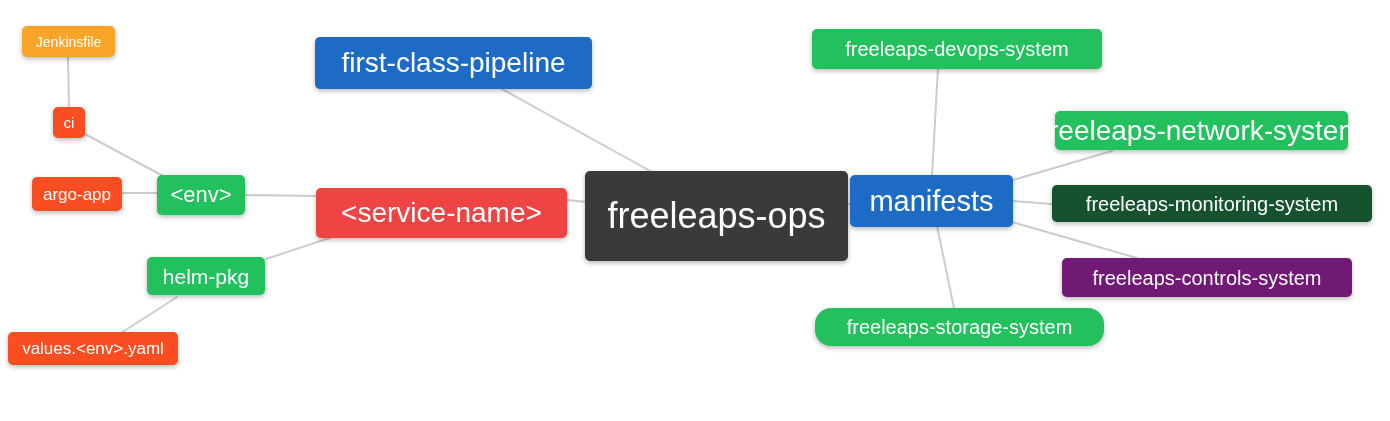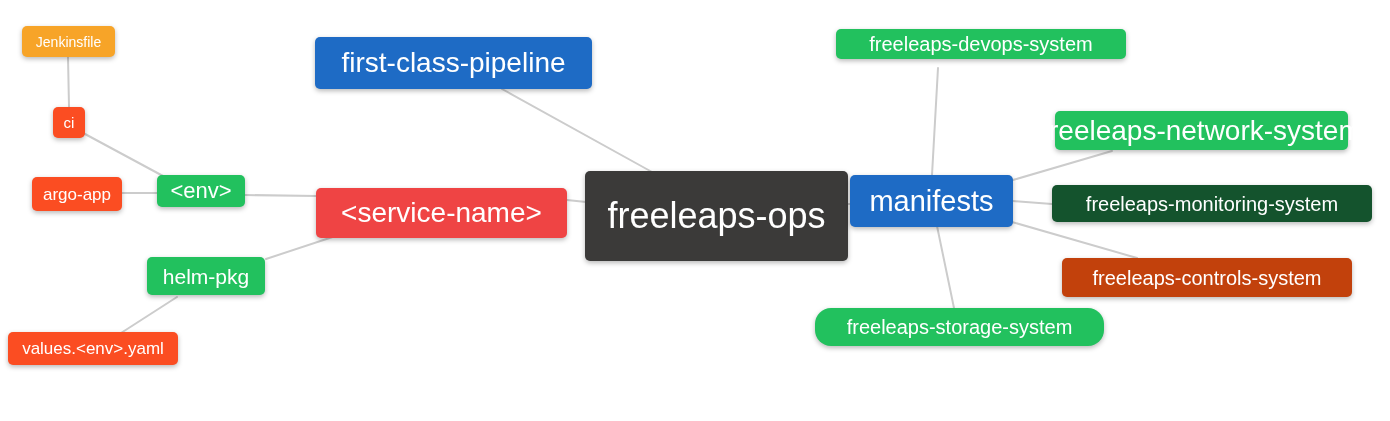--- a/index.html
+++ b/index.html
@@ -61,49 +61,49 @@
 
 <div class="node" style="left: 22px; top: 26px; width: 93px; height: 31px; font-size: 14px; background: rgb(247, 164, 40);">
       <span>Jenkinsfile</span>
     </div>
     <div class="node" style="left: 53px; top: 107px; width: 32px; height: 31px; font-size: 15px; background: rgb(251, 77, 34);">
       <span>ci</span>
     </div>
     <div class="node" style="left: 32px; top: 177px; width: 90px; height: 34px; font-size: 17px; background: rgb(251, 77, 34);">
       <span>argo-app</span>
     </div>
-    <div class="node" style="left: 157px; top: 175px; width: 88px; height: 32px; font-size: 22px; background: rgb(34, 193, 94);">
+    <div class="node" style="left: 157px; top: 175px; width: 88px; height: 40px; font-size: 22px; background: rgb(34, 193, 94);">
       <span>&lt;env&gt;</span>
     </div>
     <div class="node" style="left: 147px; top: 257px; width: 118px; height: 38px; font-size: 21px; background: rgb(34, 193, 94);">
       <span>helm-pkg</span>
     </div>
     <div class="node" style="left: 8px; top: 332px; width: 170px; height: 33px; font-size: 17px; background: rgb(251, 77, 34);">
       <span>values.&lt;env&gt;.yaml</span>
     </div>
     <div class="node" style="left: 315px; top: 37px; width: 277px; height: 52px; font-size: 28px; background: rgb(30, 107, 197);">
       <span>first-class-pipeline</span>
     </div>
     <div class="node" style="left: 316px; top: 188px; width: 251px; height: 50px; font-size: 28px; background: #ef4444;">
       <span>&lt;service-name&gt;</span>
     </div>
     <div class="node" style="left: 585px; top: 171px; width: 263px; height: 90px; font-size: 36px; background: rgb(59, 58, 57);">
       <span>freeleaps-ops</span>
     </div>
     <div class="node" style="left: 850px; top: 175px; width: 163px; height: 52px; font-size: 29px; background: rgb(30, 107, 197);">
       <span>manifests</span>
     </div>
-    <div class="node" style="left: 836px; top: 29px; width: 290px; height: 30px; font-size: 20px; background: rgb(34, 193, 94); justify-content: center;">
+    <div class="node" style="left: 812px; top: 29px; width: 290px; height: 40px; font-size: 20px; background: rgb(34, 193, 94); justify-content: center;">
       <span>freeleaps-devops-system</span>
     </div>
     <div class="node" style="left: 1055px; top: 111px; width: 293px; height: 39px; font-size: 28px; background: rgb(34, 193, 94);">
       <span>freeleaps-network-system</span>
     </div>
     <div class="node" style="left: 1052px; top: 185px; width: 320px; height: 37px; font-size: 20px; background: #14532d;">
       <span>freeleaps-monitoring-system</span>
     </div>
-    <div class="node" style="left: 1062px; top: 258px; width: 290px; height: 39px; font-size: 20px; background: #c2410c;">
+    <div class="node" style="left: 1062px; top: 258px; width: 290px; height: 39px; font-size: 20px; background: #701a75;">
       <span>freeleaps-controls-system</span>
     </div>
     <div class="node" style="left: 815px; top: 308px; width: 289px; height: 38px; font-size: 20px; background: rgb(34, 193, 94); border-radius: 16px;">
       <span>freeleaps-storage-system</span>
     </div>
   </div>
 
 </body></html>

